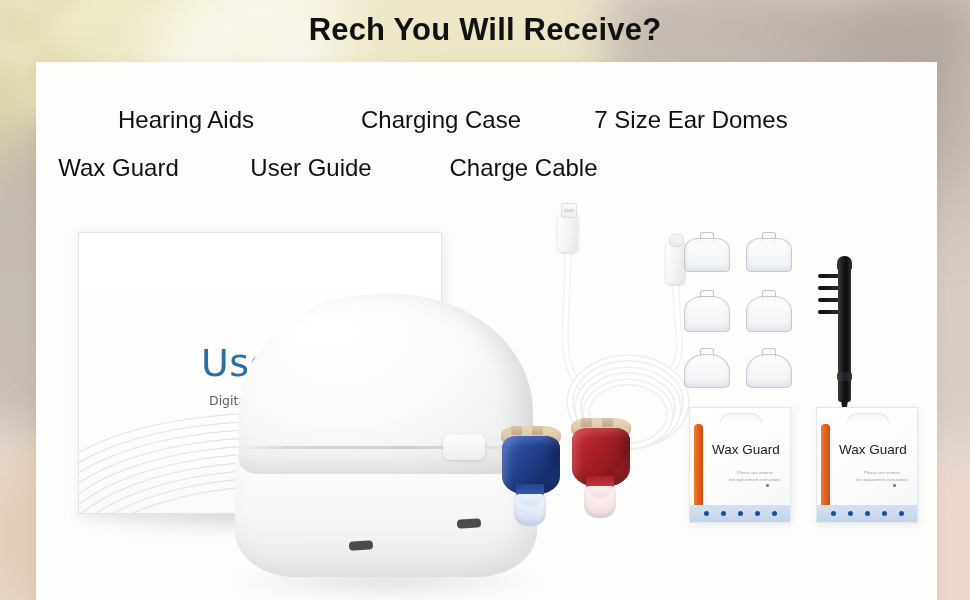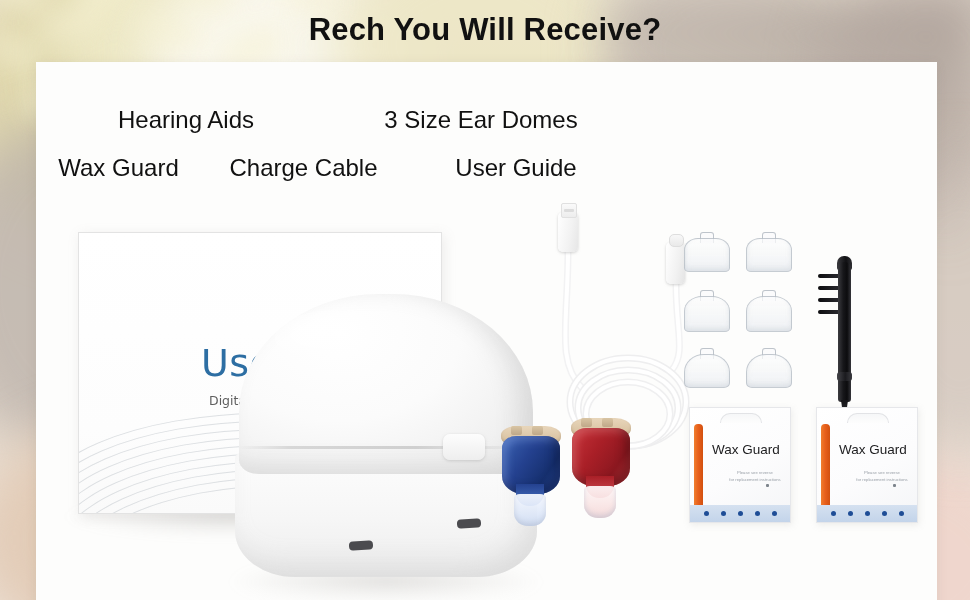--- a/index.html
+++ b/index.html
@@ -346,27 +346,28 @@
   </div>
   <div class="bgdark"></div>
 </div>
 
 <div id="title">Rech You Will Receive?</div>
 
 <div id="panel">
 
   <div class="labelrow" id="row1">
     <div class="lbl" style="width:300px;">Hearing Aids</div>
-    <div class="lbl" style="width:290px;">3 Size Ear Domes</div>
+    <div class="lbl" style="width:210px;">Charging Case</div>
+    <div class="lbl" style="width:290px;">7 Size Ear Domes</div>
   </div>
 
   <div class="labelrow" id="row2">
     <div class="lbl" style="width:165px;">Wax Guard</div>
+    <div class="lbl" style="width:220px;">User Guide</div>
     <div class="lbl" style="width:205px;">Charge Cable</div>
-    <div class="lbl" style="width:220px;">User Guide</div>
   </div>
 
   <div class="booklet-shadow"></div>
   <div id="booklet">
     <div class="arcs">
       <div class="arc" style="left:-40px;top:10px;width:470px;height:200px;"></div>
       <div class="arc" style="left:-36px;top:18px;width:466px;height:200px;"></div>
       <div class="arc" style="left:-32px;top:26px;width:462px;height:200px;"></div>
       <div class="arc" style="left:-28px;top:34px;width:458px;height:200px;"></div>
       <div class="arc" style="left:-24px;top:42px;width:454px;height:200px;"></div>

